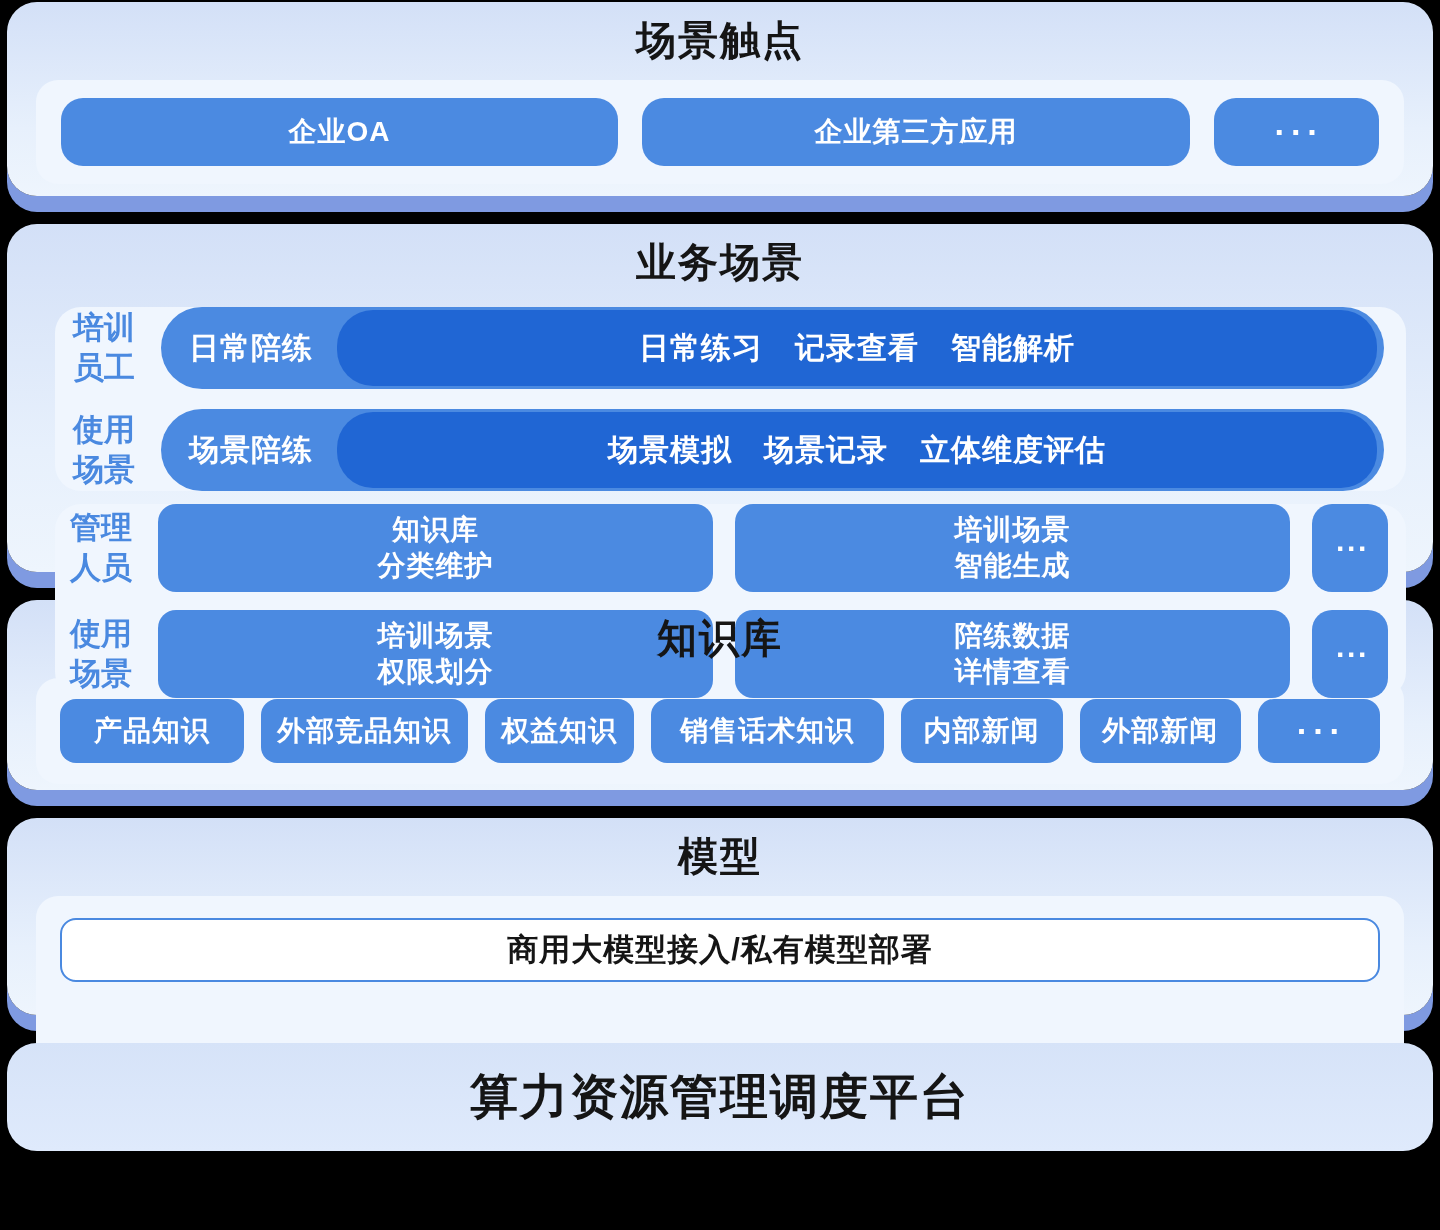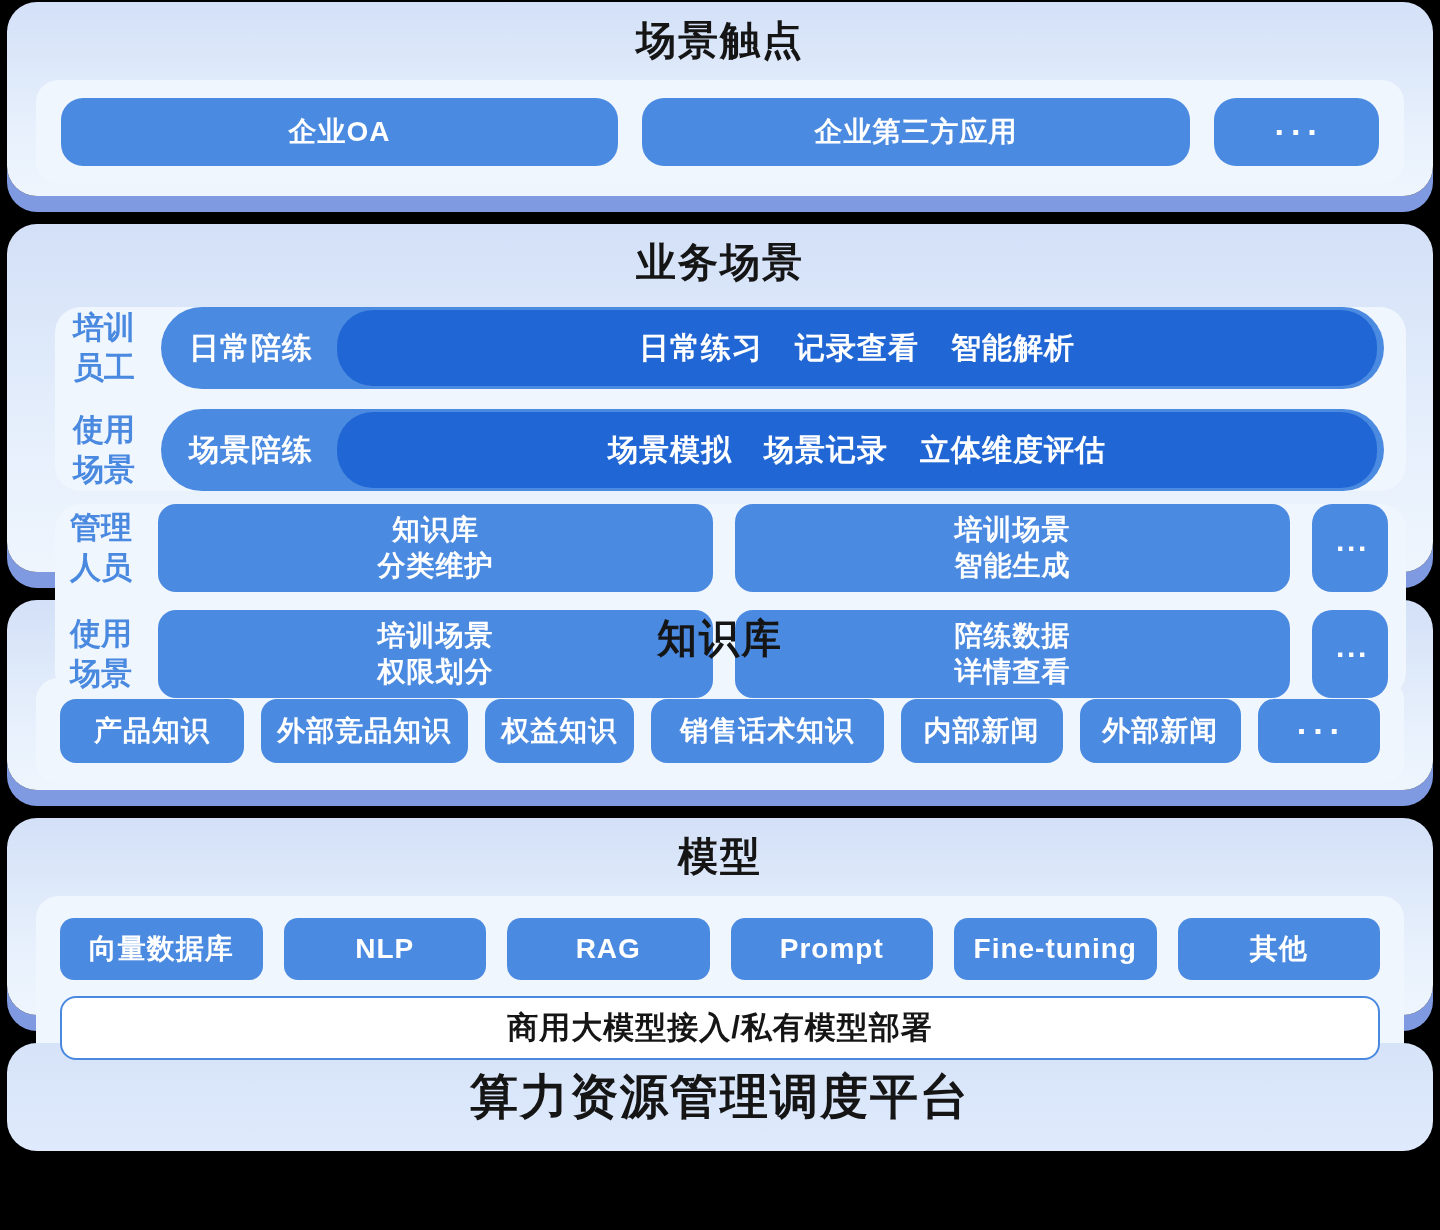--- a/index.html
+++ b/index.html
@@ -205,28 +205,20 @@
       <div class="chip" style="flex:234 1 0">销售话术知识</div>
       <div class="chip" style="flex:163 1 0">内部新闻</div>
       <div class="chip" style="flex:162 1 0">外部新闻</div>
       <div class="chip dots" style="flex:123 1 0">···</div>
     </div>
   </div>
 
   <div class="section sec-model">
     <h2 class="section-title">模型</h2>
     <div class="panel md-panel">
-      <div class="md-row">
-        <div class="chip">向量数据库</div>
-        <div class="chip">NLP</div>
-        <div class="chip">RAG</div>
-        <div class="chip">Prompt</div>
-        <div class="chip">Fine-tuning</div>
-        <div class="chip">其他</div>
-      </div>
       <div class="md-bar">商用大模型接入/私有模型部署</div>
     </div>
   </div>
 
   <div class="section sec-platform">
     <div class="platform-title">算力资源管理调度平台</div>
   </div>
 
 </div>
 

